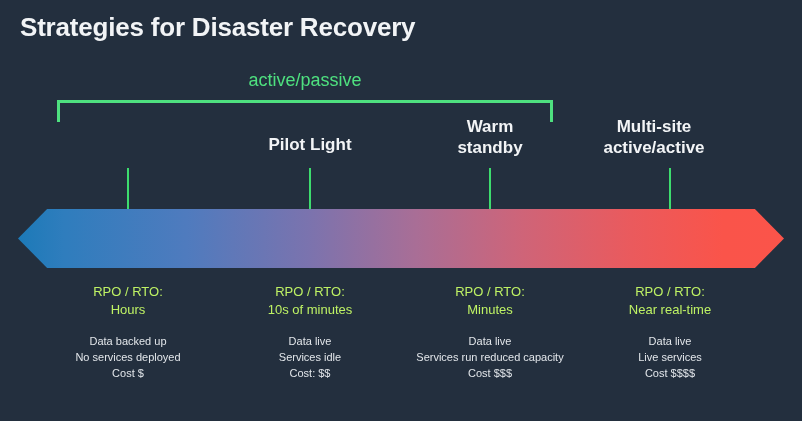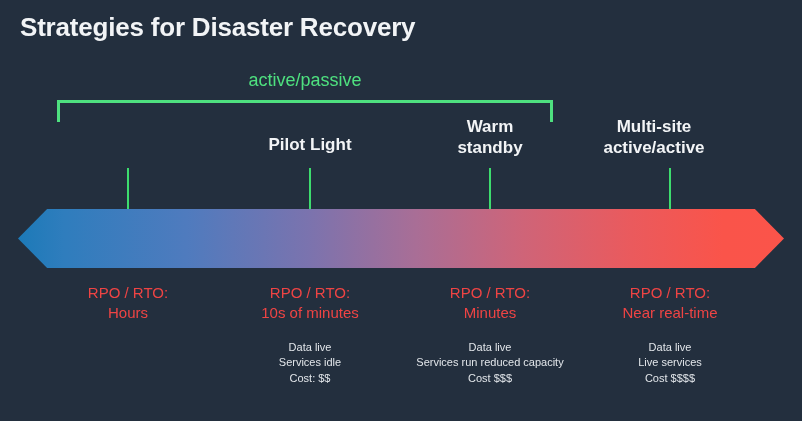--- a/index.html
+++ b/index.html
@@ -101,23 +101,23 @@
         3.8% 100%);
   }
 
   
   .detail {
     position: absolute;
     width: 210px;
     text-align: center;
   }
   .rpo-block {
-    font-size: 15px;
+    font-size: 13px;
     line-height: 1.35;
-    color: #ef4444;
+    color: #bef264;
     white-space: pre-line;
   }
   .spec-block {
     margin-top: 16px;
     font-size: 11px;
     line-height: 1.45;
     color: #e2e6ea;
     white-space: pre-line;
   }
 </style>
@@ -146,20 +146,23 @@
   <div class="connector" style="left:127px; top:168px; height:44px;"></div>
   <div class="connector" style="left:309px; top:168px; height:44px;"></div>
   <div class="connector" style="left:489px; top:168px; height:44px;"></div>
   <div class="connector" style="left:669px; top:168px; height:44px;"></div>
 
   <div id="arrow-bar"></div>
 
   <div class="detail" style="left:23px; top:283px;">
     <div class="rpo-block">RPO / RTO:
 Hours</div>
+    <div class="spec-block">Data backed up
+No services deployed
+Cost $</div>
   </div>
 
   <div class="detail" style="left:205px; top:283px;">
     <div class="rpo-block">RPO / RTO:
 10s of minutes</div>
     <div class="spec-block">Data live
 Services idle
 Cost: $$</div>
   </div>
 

